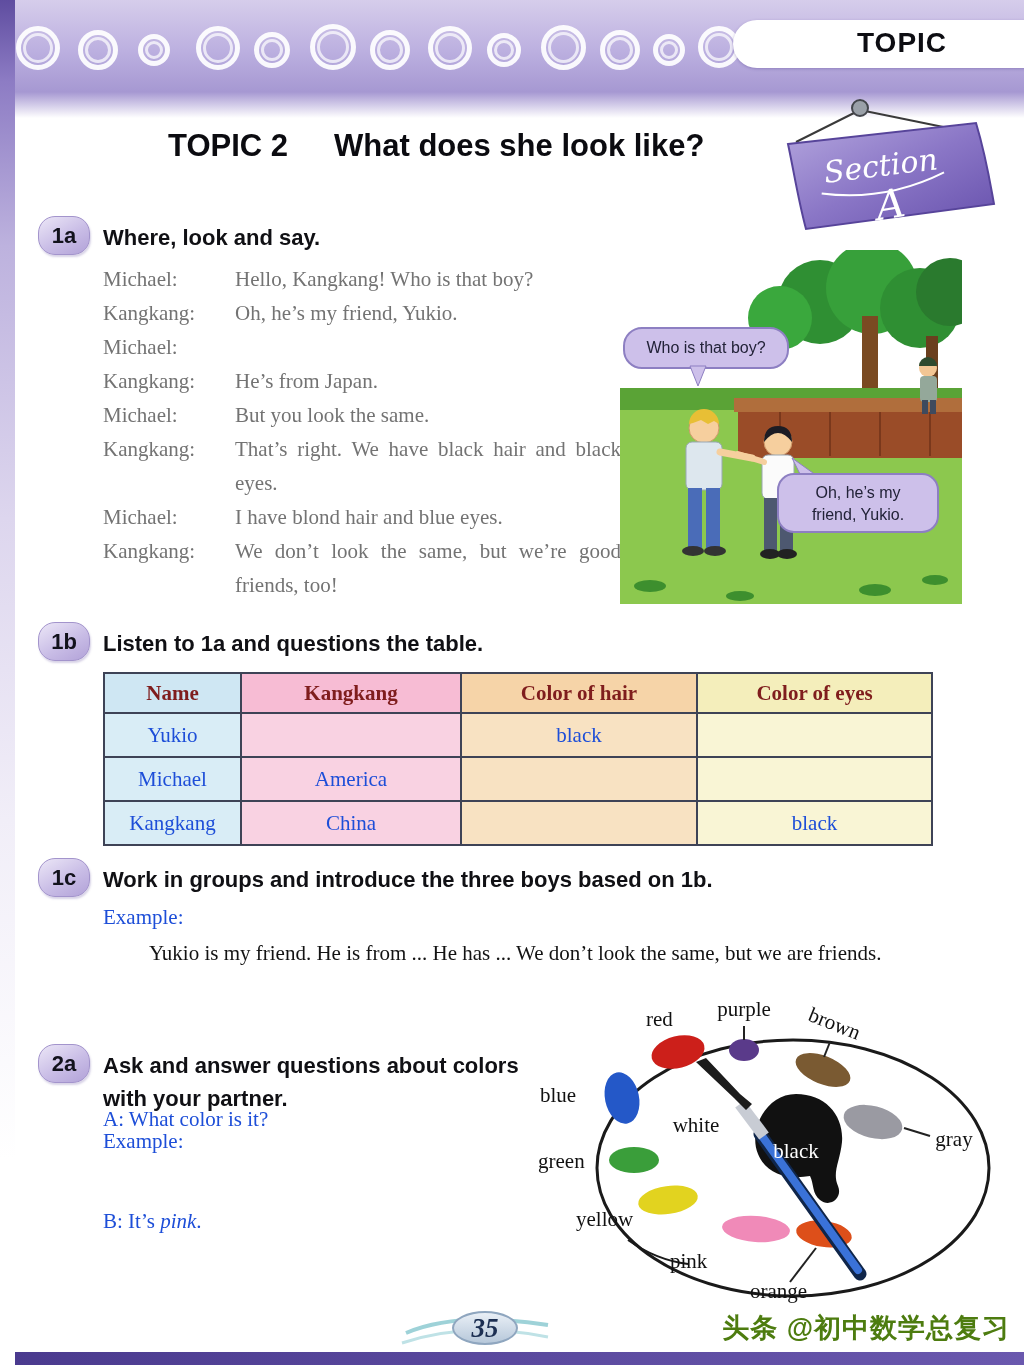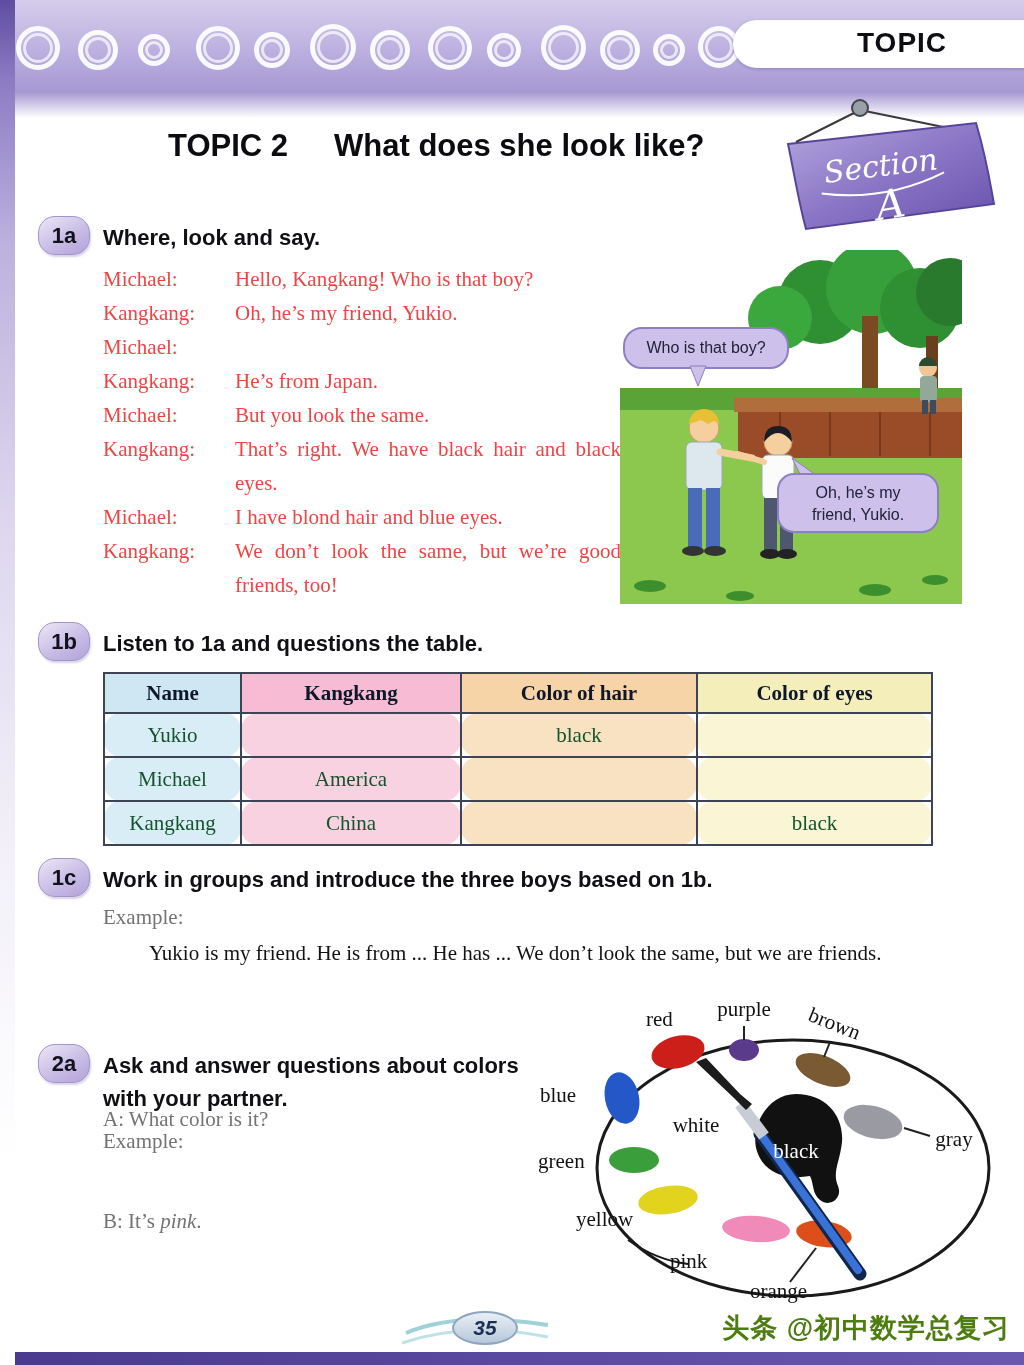--- a/index.html
+++ b/index.html
@@ -37,50 +37,50 @@
   .badge { position:absolute; width:50px; height:37px; border-radius:17px;
            background:linear-gradient(150deg,#ece7f7 0%,#c9bde6 55%,#b2a2d8 100%);
            border:1px solid #a394cc; display:flex; align-items:center; justify-content:center;
            font:bold 22px "Liberation Sans",sans-serif; color:#12121c;
            box-shadow:1px 2px 2px rgba(100,80,160,.25); }
   .h-sans { position:absolute; font:bold 22px/33px "Liberation Sans",sans-serif; color:#101014; }
 
   
   .dialogue { position:absolute; left:103px; top:262px; width:518px; }
   .dlg-row { display:grid; grid-template-columns:132px 1fr; }
-  .dlg-speaker,.dlg-text { font:21px/34px "Liberation Serif",serif; color:#ef4444; }
+  .dlg-speaker,.dlg-text { font:21px/34px "Liberation Serif",serif; color:#737373; }
   .dlg-text { text-align:justify; }
 
   .scene { position:absolute; left:620px; top:250px; }
   .bubble-text { font-family:"Liberation Sans",sans-serif; font-size:16px; fill:#222238; }
 
   
   .tbl { position:absolute; left:103px; top:672px; border-collapse:collapse; table-layout:fixed; }
   .tbl th,.tbl td { border:2px solid #3e4356; padding:0; }
-  .tbl th { height:38px; font:bold 21px "Liberation Serif",serif; color:#0f172a; }
-  .tbl td { height:42px; font:21px "Liberation Serif",serif; color:#14532d; text-align:center;border-radius:17px; }
+  .tbl th { height:38px; font:bold 21px "Liberation Serif",serif; color:#7f1d1d; }
+  .tbl td { height:42px; font:21px "Liberation Serif",serif; color:#1d4ed8; text-align:center; }
   .hc-name{background:#cfe7f3}.hc-country{background:#f7bcd4}.hc-hair{background:#f6d4a8}.hc-eyes{background:#f4eebb}
   .rc-name{background:#d9edf6}.rc-country{background:#f9d2e2}.rc-hair{background:#f8e2c2}.rc-eyes{background:#f9f5d5}
 
-  .serif-line { position:absolute; font:21px/34px "Liberation Serif",serif; color:#737373; }
+  .serif-line { position:absolute; font:21px/34px "Liberation Serif",serif; color:#1d4ed8; }
   .body-par { position:absolute; font:21px/34px "Liberation Serif",serif; color:#131313;
               text-align:justify; text-indent:46px; }
   .ital { font-style:italic; }
 
   
   .palette { position:absolute; left:528px; top:982px; }
   .svg-label { font-family:"Liberation Serif",serif; font-size:21px; fill:#111111; }
 
   
   .swoosh { position:absolute; left:398px; top:1303px; }
   .page-oval { position:absolute; left:452px; top:1311px; width:66px; height:34px; border-radius:50%;
                background:linear-gradient(180deg,#e9eff6,#b7c8da); border:2px solid #8fa6bf;
                display:flex; align-items:center; justify-content:center;
-               font-family:Liberation Sans, sans-serif; font-style:italic; font-weight:bold;
-               font-size:21px; color:#1c2f52; box-sizing:border-box; }
+               font-family:Liberation Serif, serif; font-style:italic; font-weight:bold;
+               font-size:27px; color:#1c2f52; box-sizing:border-box; }
   .watermark { position:absolute; right:14px; top:1310px; font:bold 27px "Liberation Sans",sans-serif;
                color:#4d7c0f; letter-spacing:1px; z-index:8; }
 </style>
 </head>
 <body>
 
 <div class="page">
 
   <div class="banner">
     <span class="ring" style="left:16px;top:26px;width:44px;height:44px"></span>

